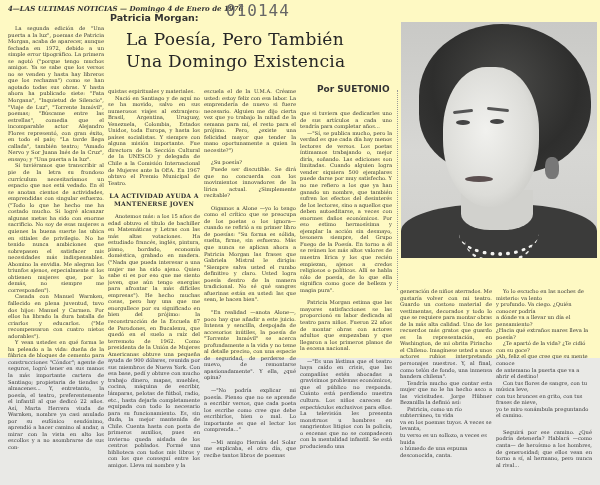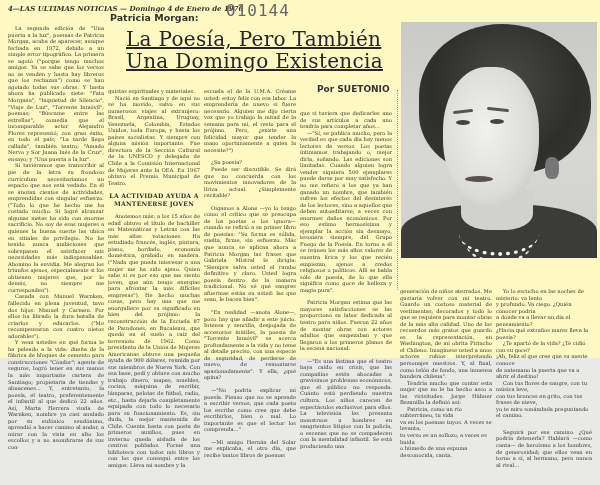--- a/index.html
+++ b/index.html
@@ -18,22 +18,22 @@
   .handnote {
     position:absolute; left:226px; top:1px; font-size:16px; color:#666;
     font-family:"DejaVu Sans Mono", monospace; letter-spacing:1px;
   }
   .kicker {
     position:absolute; left:110px; top:12px; font-size:9.5px; font-weight:bold;
     font-family:"DejaVu Sans", sans-serif; color:#333;
   }
   .headline {
     position:absolute; left:126px; top:28px; width:280px;
-    font-family:"DejaVu Serif", serif; font-size:20px; line-height:22px; color:#262626;
-    font-weight:normal; letter-spacing:0.3px;text-decoration:underline;
+    font-family:"DejaVu Serif", serif; font-size:17px; line-height:22px; color:#262626;
+    font-weight:normal; letter-spacing:0.3px;
   }
   .byline {
     position:absolute; left:317px; top:84px; font-size:9px; font-weight:bold;
     font-family:"DejaVu Sans", sans-serif; color:#333;text-align:right;
   }
   .col {
     position:absolute; font-size:5.2px; line-height:6.55px; text-align:justify; color:#333;
     font-family:"DejaVu Serif", serif; overflow:hidden;
   }
   .col p { margin:0; text-indent:7px; }

